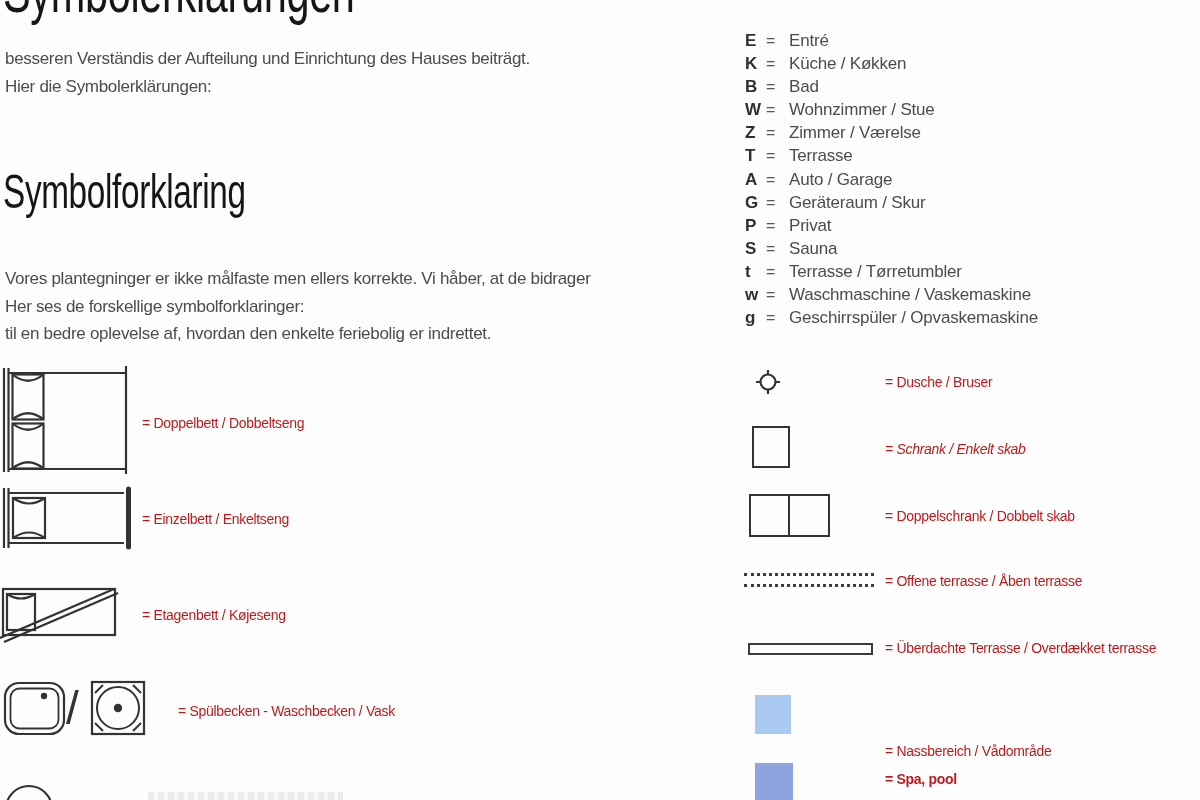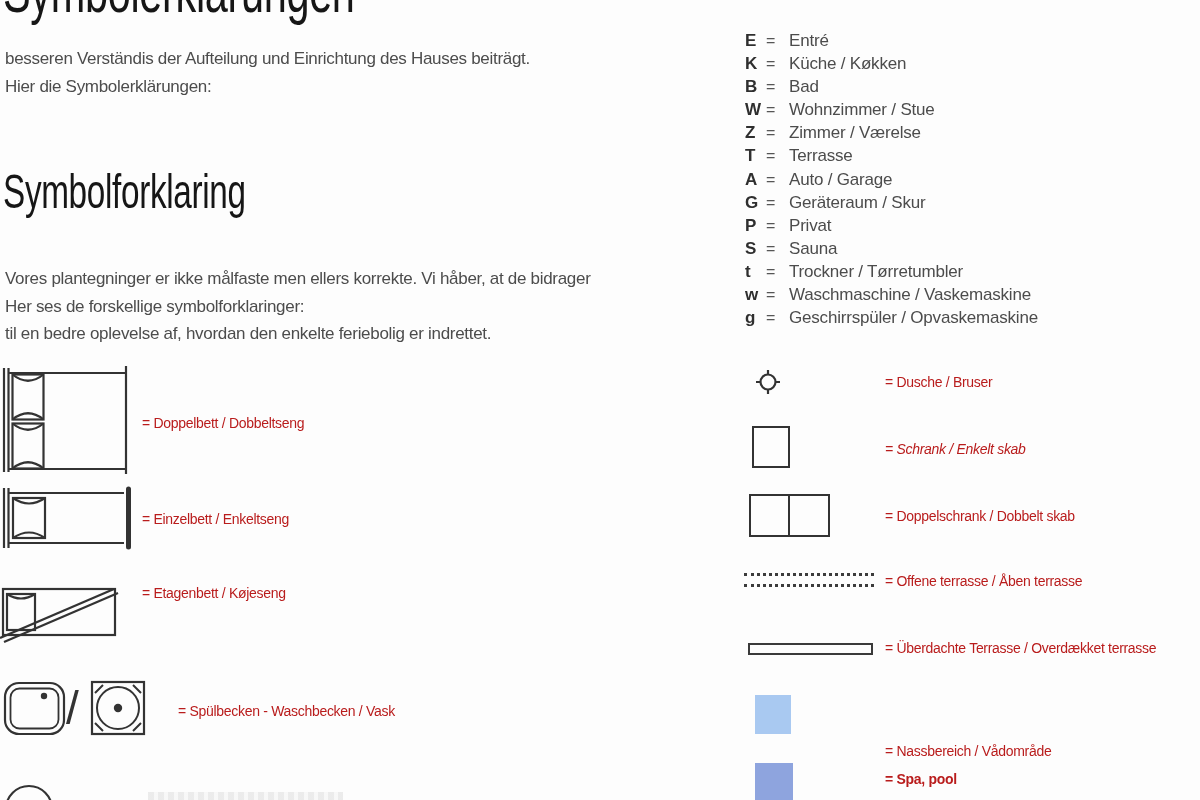--- a/index.html
+++ b/index.html
@@ -96,21 +96,21 @@
 
   <svg class="abs" style="left:1px;top:587px;" width="118" height="52" viewBox="0 0 118 52">
     <g class="stroke">
       <rect x="2" y="2" width="112" height="46"></rect>
       <rect x="6" y="7" width="28" height="36"></rect>
       <path d="M6,7 Q20,16 34,7"></path>
       <line x1="-1" y1="51" x2="113" y2="2"></line>
       <line x1="3" y1="55" x2="117" y2="6"></line>
     </g>
   </svg>
-  <div class="abs slabel llab" style="top:584px;text-align:center;">= Etagenbett / Køjeseng</div>
+  <div class="abs slabel llab" style="top:606px;text-align:center;">= Etagenbett / Køjeseng</div>
 
   <svg class="abs" style="left:3px;top:681px;" width="64" height="56" viewBox="0 0 64 56">
     <g class="stroke">
       <rect x="2" y="2" width="59" height="51" rx="14"></rect>
       <rect x="7.5" y="7.5" width="48" height="40" rx="9" stroke-width="1.8"></rect>
       <circle cx="41" cy="15" r="3.2" fill="#333" stroke="none"></circle>
     </g>
   </svg>
   <div class="abs slash">/</div>
   <svg class="abs" style="left:90px;top:680px;" width="56" height="56" viewBox="0 0 56 56">
@@ -175,21 +175,21 @@
         <span class="ldesc">Privat</span>
       </div>
     <div class="lrow">
         <span class="ltr">S</span>
         <span class="leq">=</span>
         <span class="ldesc">Sauna</span>
       </div>
     <div class="lrow">
         <span class="ltr">t</span>
         <span class="leq">=</span>
-        <span class="ldesc">Trockner / Tørretumbler</span>
+        <span class="ldesc">Terrasse / Tørretumbler</span>
       </div>
     <div class="lrow">
         <span class="ltr">w</span>
         <span class="leq">=</span>
         <span class="ldesc">Waschmaschine / Vaskemaskine</span>
       </div>
     <div class="lrow">
         <span class="ltr">g</span>
         <span class="leq">=</span>
         <span class="ldesc">Geschirrspüler / Opvaskemaskine</span>

